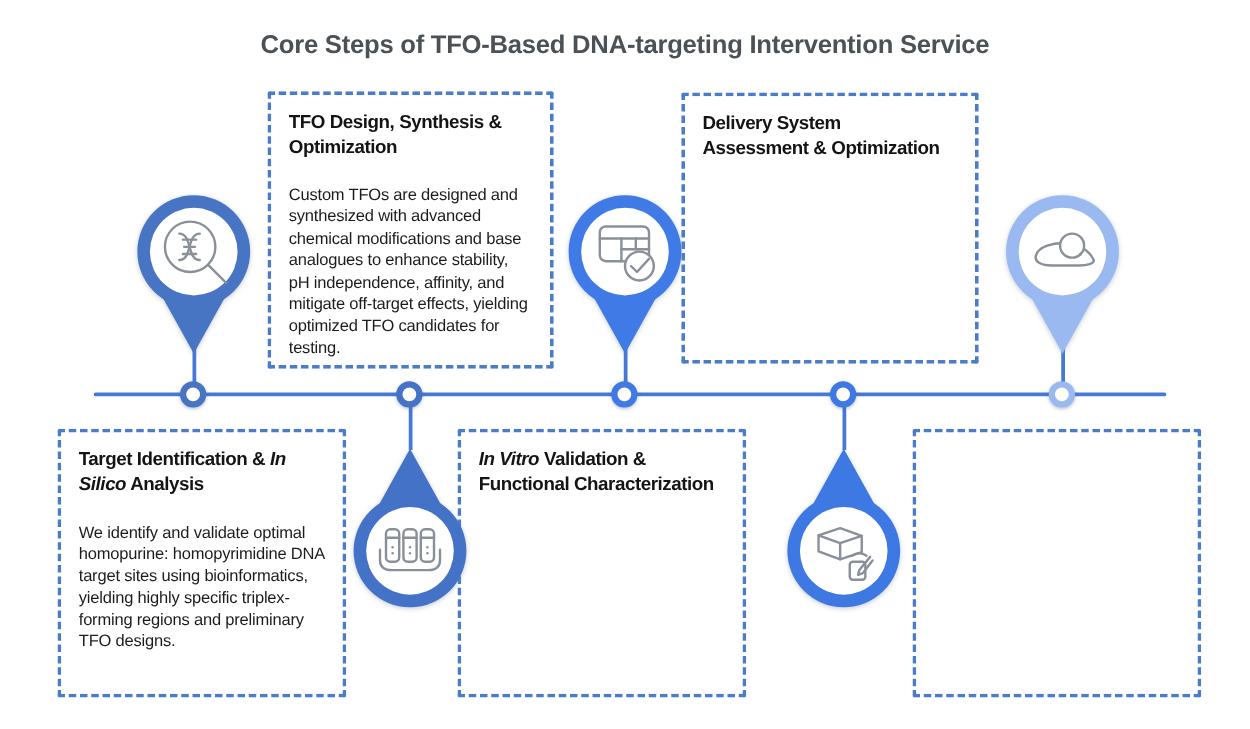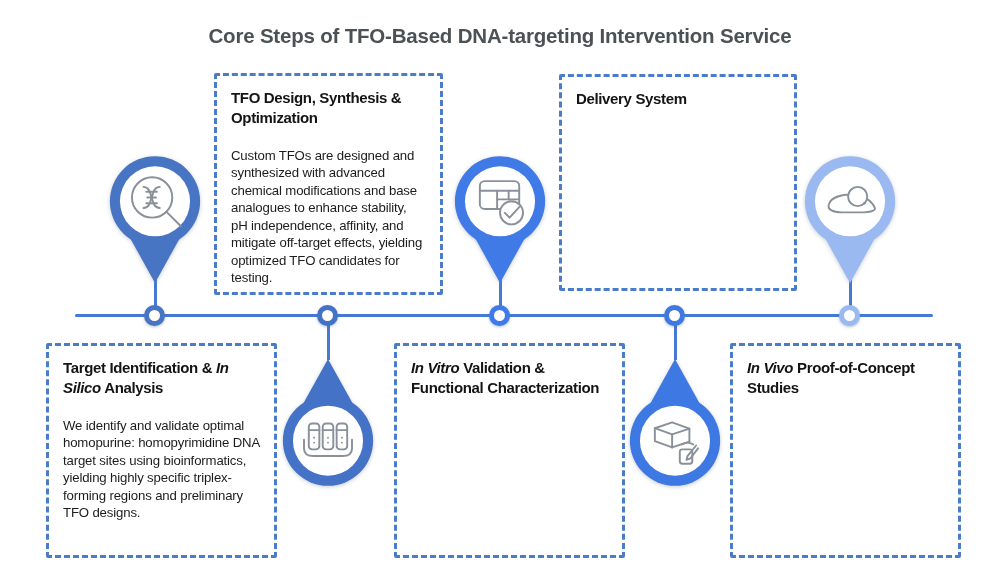--- a/index.html
+++ b/index.html
@@ -60,30 +60,29 @@
   <div class="box" style="left: 46px; top: 343px; width: 231px; height: 215px; border-color: rgb(75, 124, 202);">
     <div class="box-title"><span>Target Identification &amp; </span><span class="italic">In Silico</span><span> Analysis</span></div>
     <div class="box-body"><span>We identify and validate optimal homopurine: homopyrimidine DNA target sites using bioinformatics, yielding highly specific triplex-forming regions and preliminary TFO designs.</span></div>
   </div>
 
   <div class="box" style="left: 214px; top: 73px; width: 229px; height: 222px; border-color: rgb(75, 124, 202);">
     <div class="box-title"><span>TFO Design, Synthesis &amp; Optimization</span></div>
     <div class="box-body"><span>Custom TFOs are designed and synthesized with advanced chemical modifications and base analogues to enhance stability, pH independence, affinity, and mitigate off-target effects, yielding optimized TFO candidates for testing.</span></div>
   </div>
 
-  <div class="box" style="left: 394px; top: 343px; width: 231px; height: 215px; border-color: rgb(75, 124, 202);">
+  <div class="box" style="left: 366px; top: 343px; width: 231px; height: 215px; border-color: rgb(75, 124, 202);">
     <div class="box-title"><span class="italic">In Vitro</span><span> Validation &amp; Functional Characterization</span></div>
   </div>
 
-  <div class="box" style="left: 559px; top: 74px; width: 238px; height: 217px; border-color: rgb(75, 124, 202);">
-    <div class="box-title"><span>Delivery System</span><br></div>
+  <div class="box" style="left: 545px; top: 74px; width: 238px; height: 217px; border-color: rgb(75, 124, 202);">
+    <div class="box-title"><span>Delivery System</span><br><span>Assessment &amp; Optimization</span></div>
   </div>
 
   <div class="box" style="left: 730px; top: 343px; width: 231px; height: 215px; border-color: rgb(75, 124, 202);">
-    <div class="box-title"><span class="italic">In Vivo</span><span> Proof-of-Concept Studies</span></div>
   </div>
 
   <svg class="pin" style="left:107px;top:155px" width="96" height="131" viewBox="0 0 100 136">
     <polygon points="15,70 85,70 50,133" style="fill: rgb(71, 117, 195);"></polygon>
     <circle cx="50" cy="48" r="47" style="fill: rgb(71, 117, 195);"></circle>
     <circle cx="50" cy="48" r="36.5" fill="#ffffff"></circle>
     <g class="pin-icon" transform="translate(50,48)">
       <circle cx="-3" cy="-4" r="21"></circle>
       <line x1="12" y1="11" x2="27" y2="26"></line>
       <path d="M-12,-15 C-1,-15 -6,7 5,7"></path>

